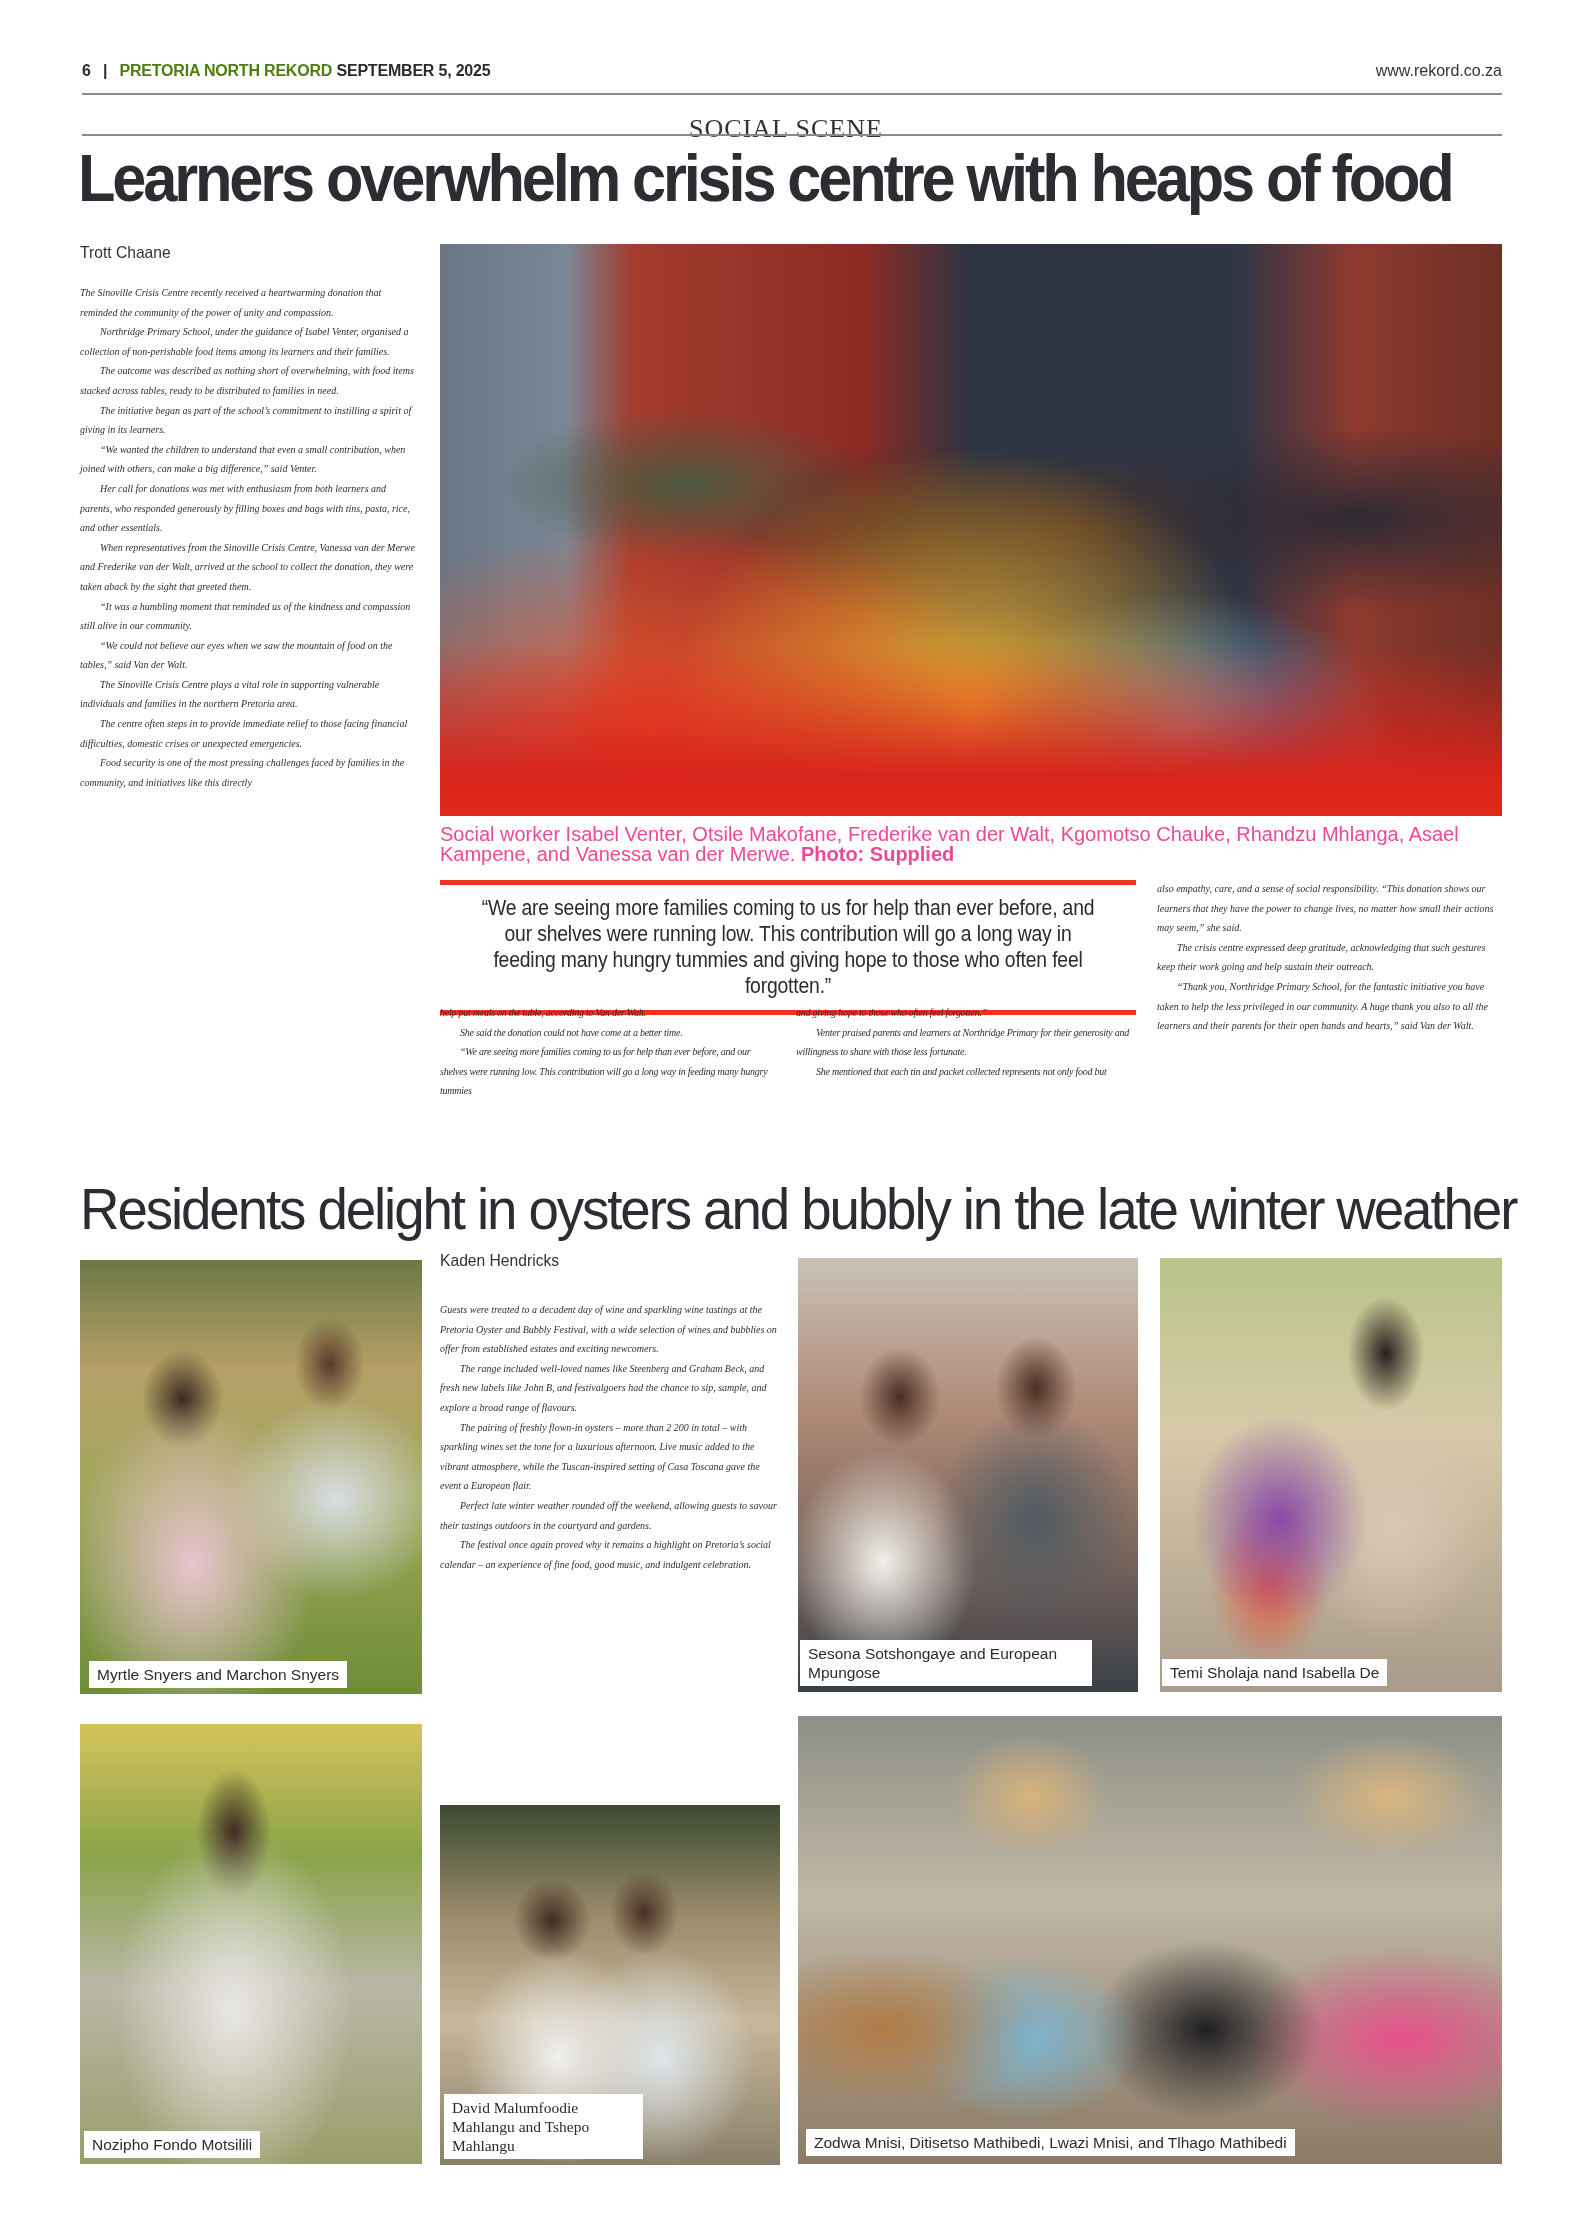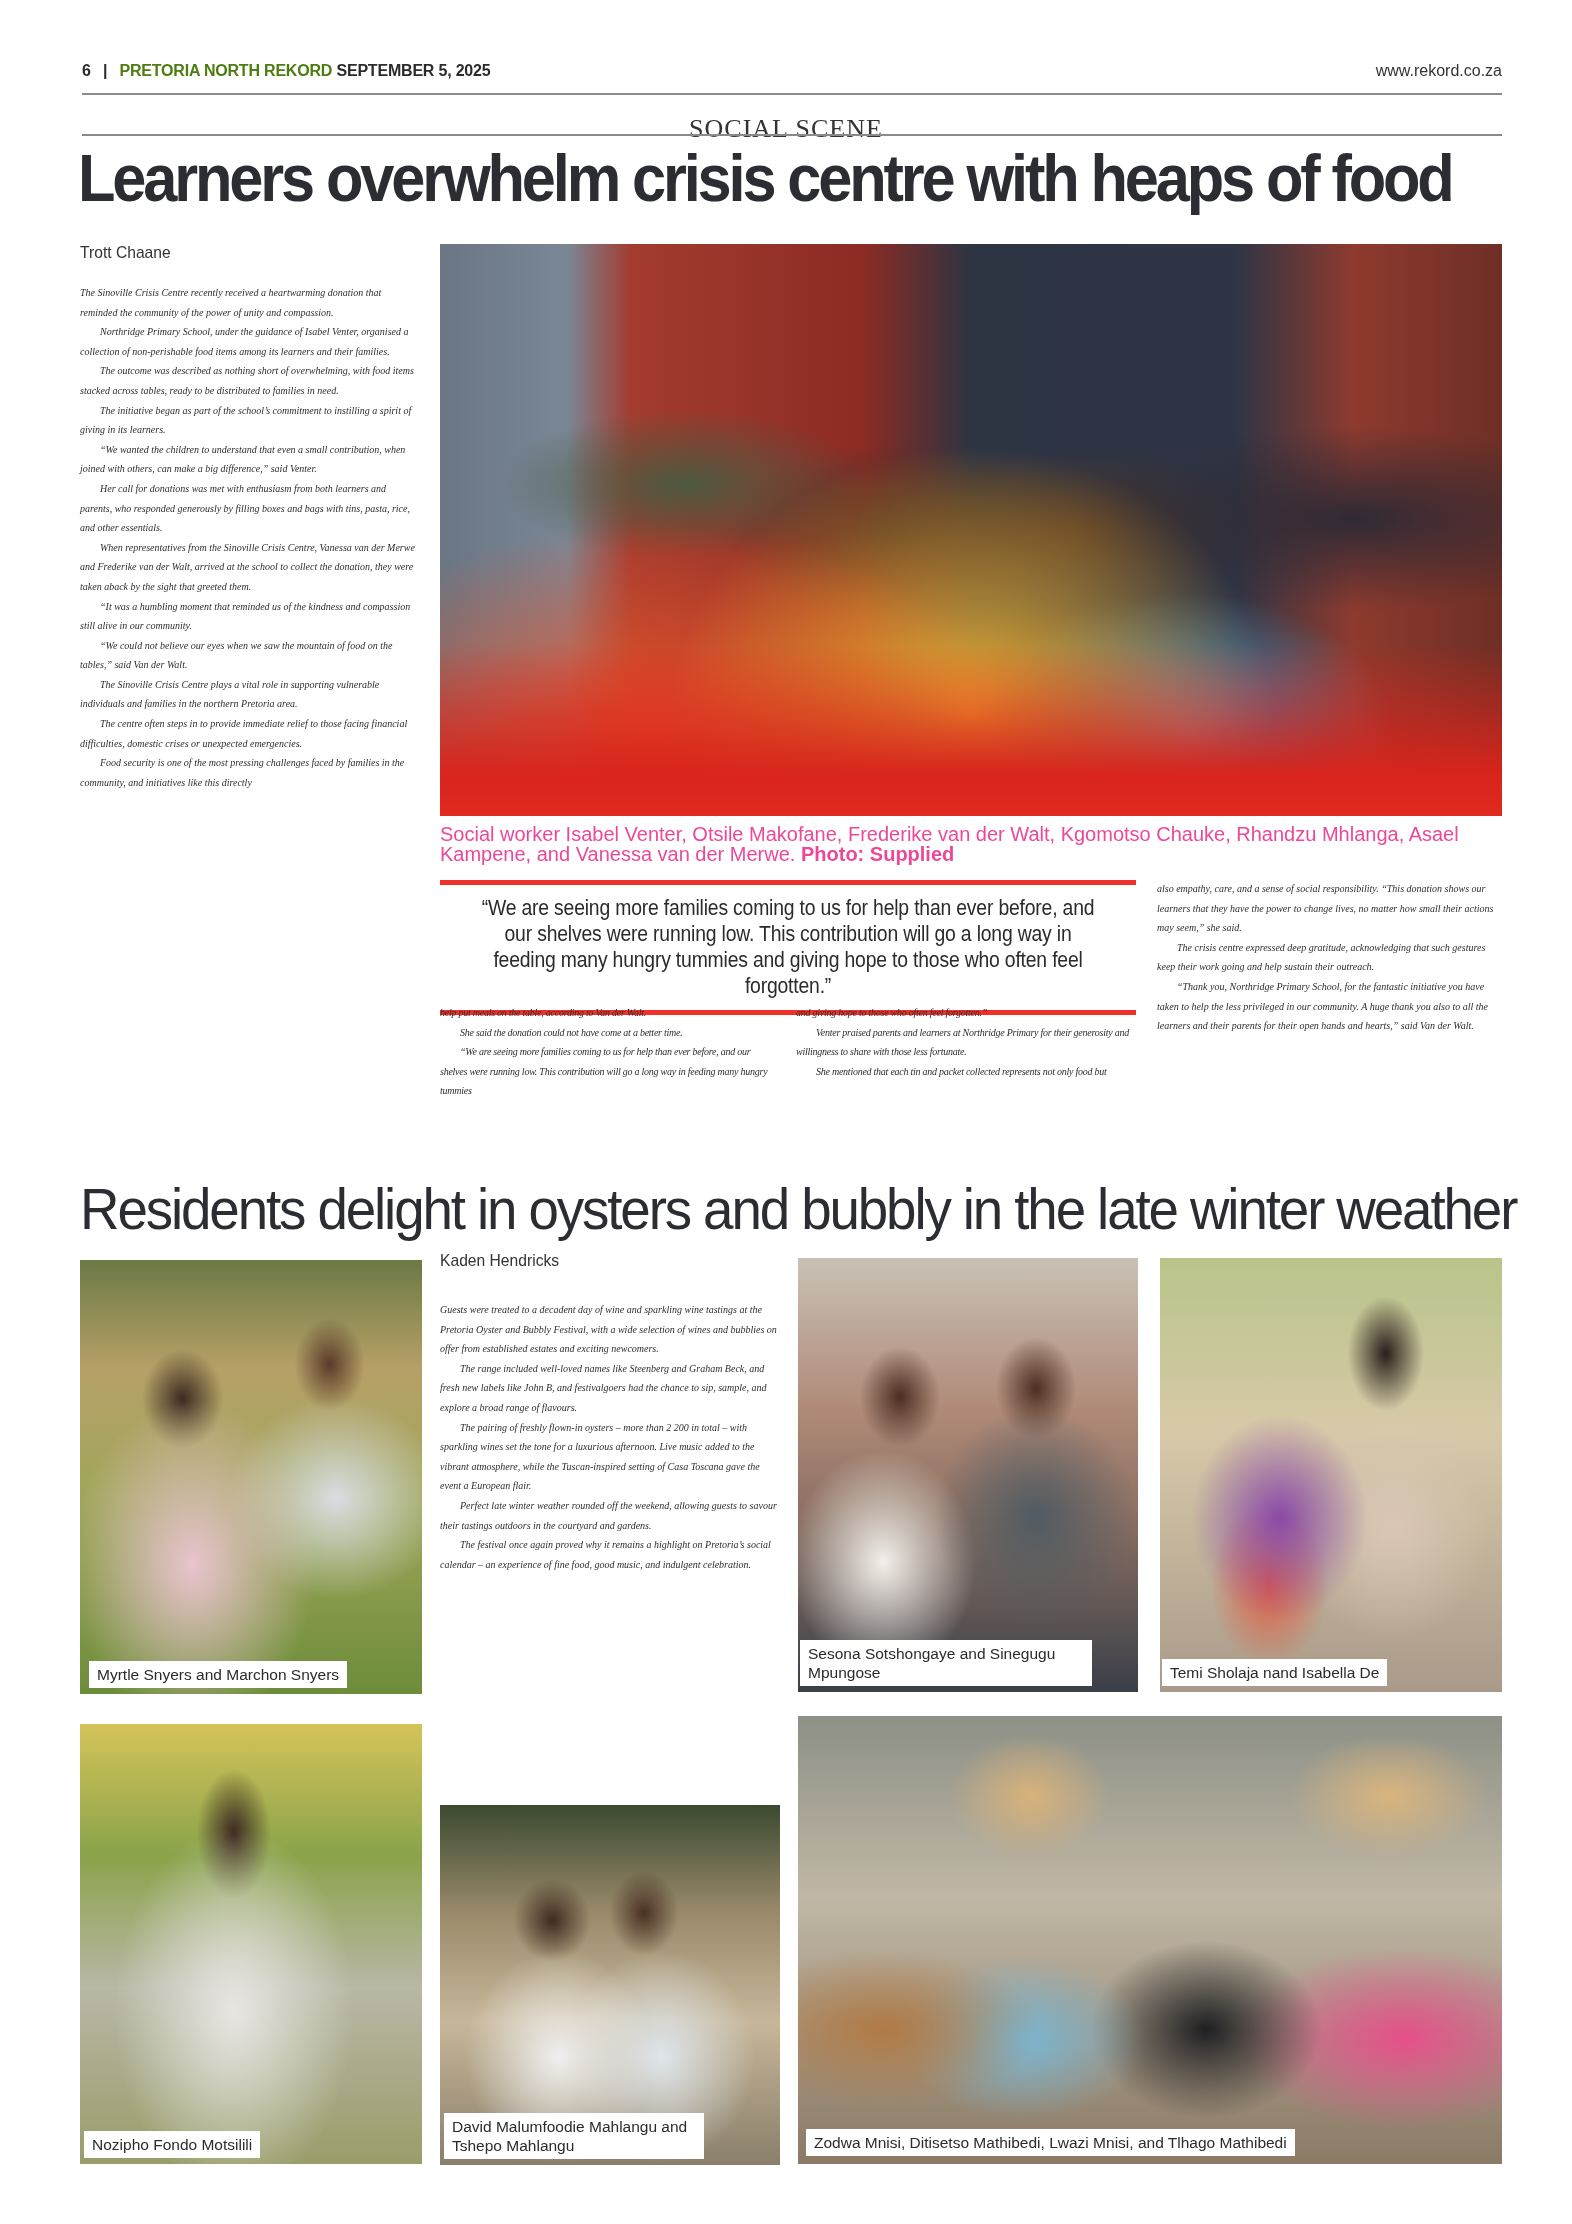--- a/index.html
+++ b/index.html
@@ -163,23 +163,23 @@
   <p>The festival once again proved why it remains a highlight on Pretoria’s social calendar – an experience of fine food, good music, and indulgent celebration.</p>
 </div>
 
 <div class="abs photo p-a">
   <div class="cap" style="left:9px; bottom:6px;">Myrtle Snyers and Marchon Snyers</div>
 </div>
 <div class="abs photo p-b">
   <div class="cap" style="left:4px; bottom:6px;">Nozipho Fondo Motsilili</div>
 </div>
 <div class="abs photo p-c">
-  <div class="cap" style="left:4px; bottom:6px; width:260px;">David Malumfoodie Mahlangu and Tshepo Mahlangu</div>
+  <div class="cap" style="left:4px; bottom:6px; width:199px;font-family:Liberation Serif, serif;">David Malumfoodie Mahlangu and Tshepo Mahlangu</div>
 </div>
 <div class="abs photo p-d">
-  <div class="cap" style="left:2px; bottom:6px; width:292px;">Sesona Sotshongaye and Sinegugu Mpungose</div>
+  <div class="cap" style="left:2px; bottom:6px; width:292px;">Sesona Sotshongaye and European Mpungose</div>
 </div>
 <div class="abs photo p-e">
   <div class="cap" style="left:2px; bottom:6px;">Temi Sholaja nand Isabella De</div>
 </div>
 <div class="abs photo p-f">
   <div class="cap" style="left:8px; bottom:8px;">Zodwa Mnisi, Ditisetso Mathibedi, Lwazi Mnisi, and Tlhago Mathibedi</div>
 </div>
 
 </body></html>

